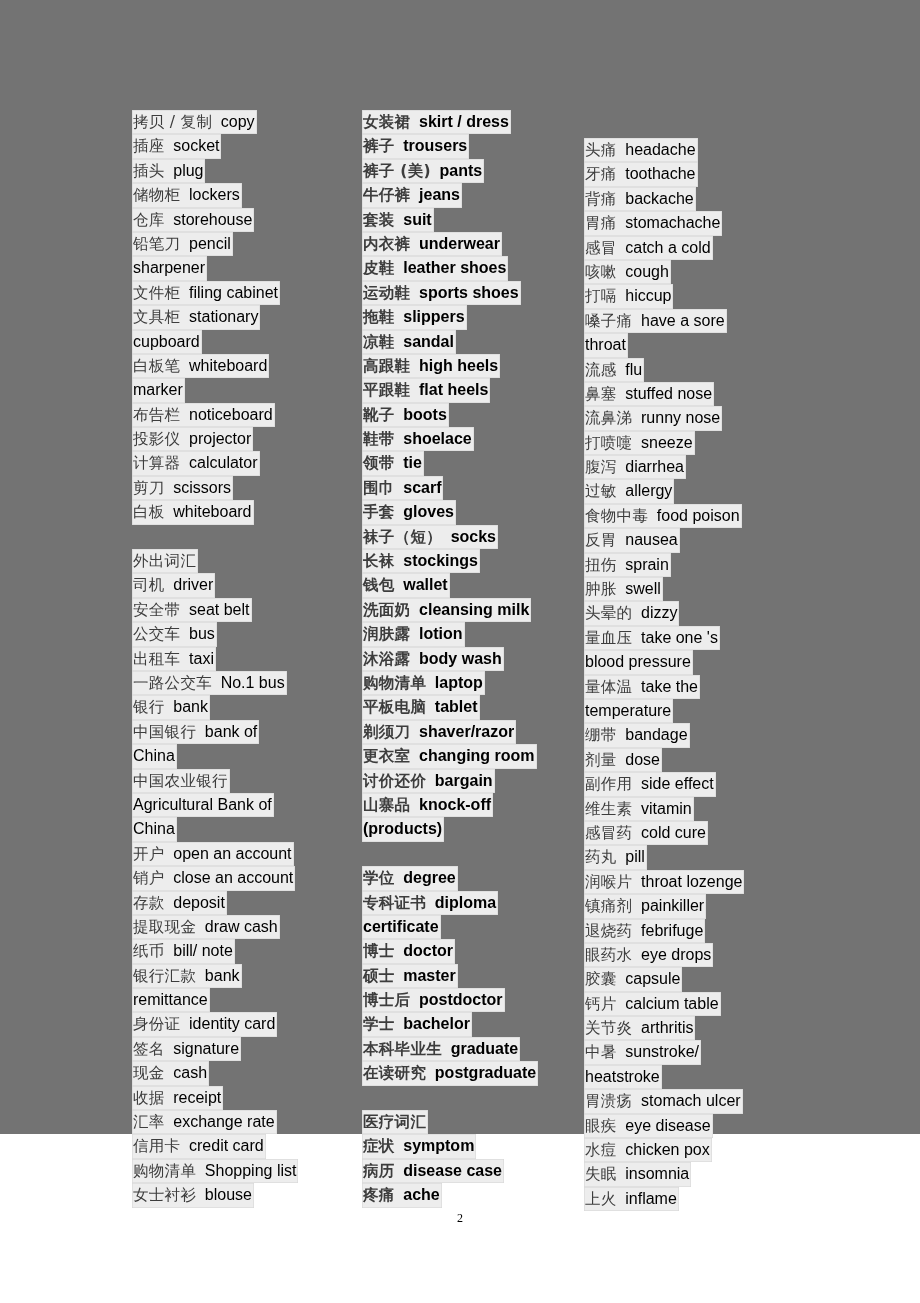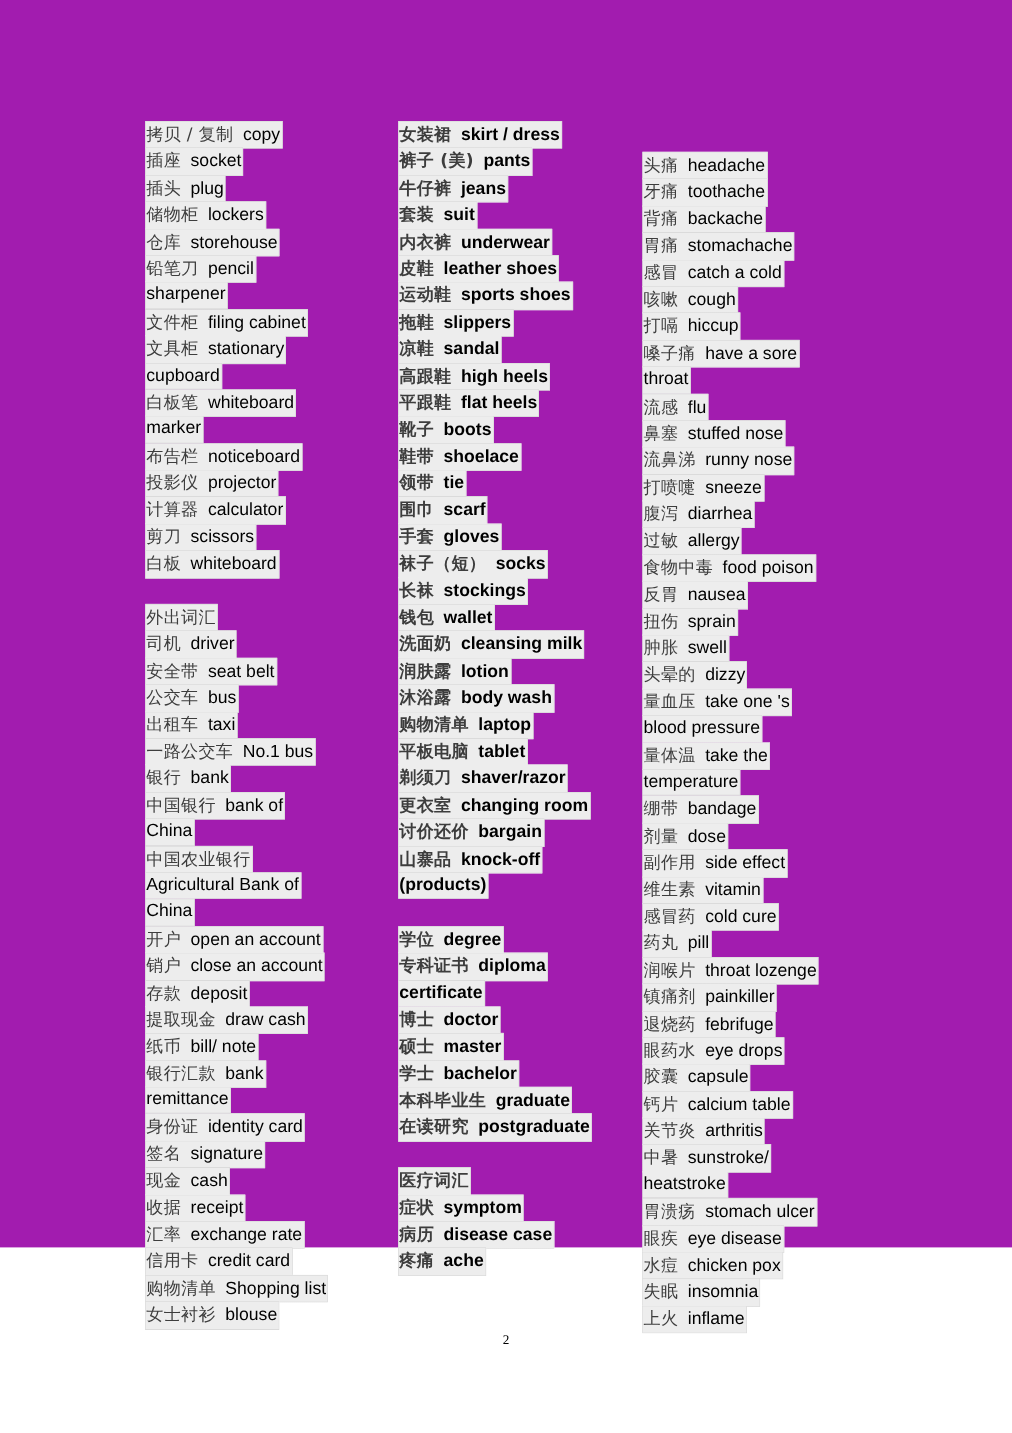--- a/index.html
+++ b/index.html
@@ -13,21 +13,21 @@
     position: relative;
     font-family: "Liberation Sans", "DejaVu Sans", sans-serif;
     color: #000000;
     overflow: hidden;
   }
   .page {
     position: absolute;
     left: 0; top: 0;
     width: 920px;
     height: 1134px;
-    background: #a21caf;
+    background: #737373;
   }
   .columns {
     position: absolute;
     left: 132px;
     top: 110px;
     width: 700px;
     display: flex;
     flex-direction: row;
     align-items: flex-start;
   }
@@ -135,20 +135,21 @@
         <span class="entry"><span class="hl"><span class="cn">签名</span>&nbsp;&nbsp;<span class="en">signature</span></span></span>
         <span class="entry"><span class="hl"><span class="cn">现金</span>&nbsp;&nbsp;<span class="en">cash</span></span></span>
         <span class="entry"><span class="hl"><span class="cn">收据</span>&nbsp;&nbsp;<span class="en">receipt</span></span></span>
         <span class="entry"><span class="hl"><span class="cn">汇率</span>&nbsp;&nbsp;<span class="en">exchange rate</span></span></span>
         <span class="entry"><span class="hl"><span class="cn">信用卡</span>&nbsp;&nbsp;<span class="en">credit card</span></span></span>
         <span class="entry"><span class="hl"><span class="cn">购物清单</span>&nbsp;&nbsp;<span class="en">Shopping list</span></span></span>
         <span class="entry"><span class="hl"><span class="cn">女士衬衫</span>&nbsp;&nbsp;<span class="en">blouse</span></span></span>
       </div>
     <div class="col col-2" id="col-1">
         <span class="entry"><span class="hl"><span class="cn">女装裙</span>&nbsp;&nbsp;<span class="en">skirt / dress</span></span></span>
+        <span class="entry"><span class="hl"><span class="cn">裤子</span>&nbsp;&nbsp;<span class="en">trousers</span></span></span>
         <span class="entry"><span class="hl"><span class="cn">裤子 (美)</span>&nbsp;&nbsp;<span class="en">pants</span></span></span>
         <span class="entry"><span class="hl"><span class="cn">牛仔裤</span>&nbsp;&nbsp;<span class="en">jeans</span></span></span>
         <span class="entry"><span class="hl"><span class="cn">套装</span>&nbsp;&nbsp;<span class="en">suit</span></span></span>
         <span class="entry"><span class="hl"><span class="cn">内衣裤</span>&nbsp;&nbsp;<span class="en">underwear</span></span></span>
         <span class="entry"><span class="hl"><span class="cn">皮鞋</span>&nbsp;&nbsp;<span class="en">leather shoes</span></span></span>
         <span class="entry"><span class="hl"><span class="cn">运动鞋</span>&nbsp;&nbsp;<span class="en">sports shoes</span></span></span>
         <span class="entry"><span class="hl"><span class="cn">拖鞋</span>&nbsp;&nbsp;<span class="en">slippers</span></span></span>
         <span class="entry"><span class="hl"><span class="cn">凉鞋</span>&nbsp;&nbsp;<span class="en">sandal</span></span></span>
         <span class="entry"><span class="hl"><span class="cn">高跟鞋</span>&nbsp;&nbsp;<span class="en">high heels</span></span></span>
         <span class="entry"><span class="hl"><span class="cn">平跟鞋</span>&nbsp;&nbsp;<span class="en">flat heels</span></span></span>
@@ -169,20 +170,21 @@
         <span class="entry"><span class="hl"><span class="cn">更衣室</span>&nbsp;&nbsp;<span class="en">changing room</span></span></span>
         <span class="entry"><span class="hl"><span class="cn">讨价还价</span>&nbsp;&nbsp;<span class="en">bargain</span></span></span>
         <span class="entry"><span class="hl"><span class="cn">山寨品</span>&nbsp;&nbsp;<span class="en">knock-off</span></span></span>
         <span class="entry"><span class="hl"><span class="en">(products)</span></span></span>
         <span class="gap"></span>
         <span class="entry"><span class="hl"><span class="cn">学位</span>&nbsp;&nbsp;<span class="en">degree</span></span></span>
         <span class="entry"><span class="hl"><span class="cn">专科证书</span>&nbsp;&nbsp;<span class="en">diploma</span></span></span>
         <span class="entry"><span class="hl"><span class="en">certificate</span></span></span>
         <span class="entry"><span class="hl"><span class="cn">博士</span>&nbsp;&nbsp;<span class="en">doctor</span></span></span>
         <span class="entry"><span class="hl"><span class="cn">硕士</span>&nbsp;&nbsp;<span class="en">master</span></span></span>
+        <span class="entry"><span class="hl"><span class="cn">博士后</span>&nbsp;&nbsp;<span class="en">postdoctor</span></span></span>
         <span class="entry"><span class="hl"><span class="cn">学士</span>&nbsp;&nbsp;<span class="en">bachelor</span></span></span>
         <span class="entry"><span class="hl"><span class="cn">本科毕业生</span>&nbsp;&nbsp;<span class="en">graduate</span></span></span>
         <span class="entry"><span class="hl"><span class="cn">在读研究</span>&nbsp;&nbsp;<span class="en">postgraduate</span></span></span>
         <span class="gap"></span>
         <span class="entry section-head"><span class="hl"><span class="cn">医疗词汇</span></span></span>
         <span class="entry"><span class="hl"><span class="cn">症状</span>&nbsp;&nbsp;<span class="en">symptom</span></span></span>
         <span class="entry"><span class="hl"><span class="cn">病历</span>&nbsp;&nbsp;<span class="en">disease case</span></span></span>
         <span class="entry"><span class="hl"><span class="cn">疼痛</span>&nbsp;&nbsp;<span class="en">ache</span></span></span>
       </div>
     <div class="col col-3" id="col-2">

